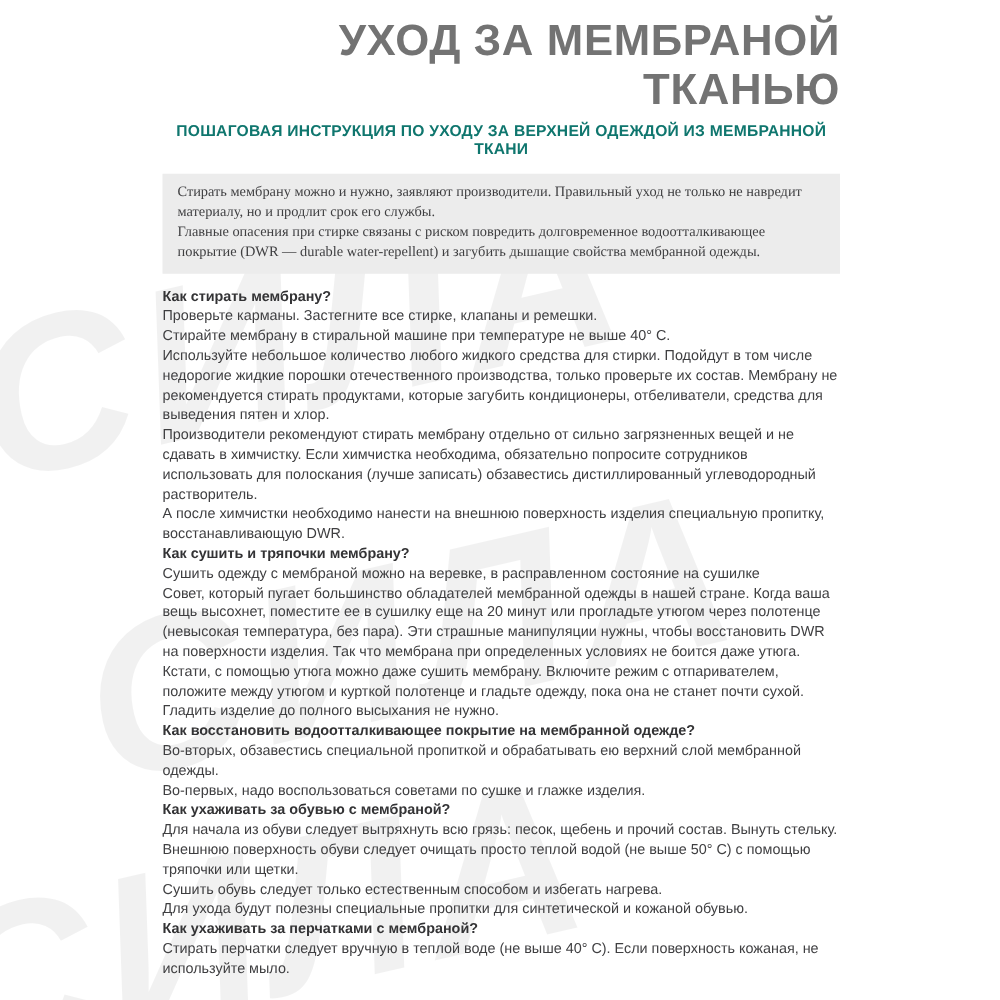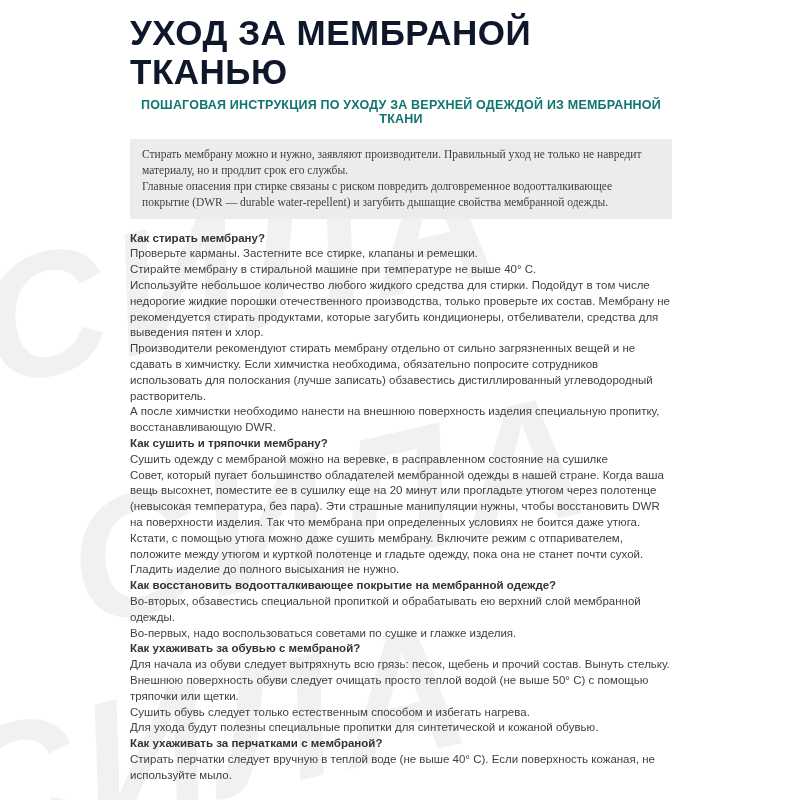--- a/index.html
+++ b/index.html
@@ -31,25 +31,25 @@
   .wm-1 { top: 140px; }
   .wm-2 { top: 380px; left: 60px; }
   .wm-3 { top: 610px; left: -60px; }
   .content-wrap {
     position: relative;
     z-index: 1;
     padding: 14px 128px 0 130px;
   }
   h1.title {
     margin: 0;
-    text-align: left;
+    text-align: right;
     font-size: 35px;
     font-weight: 700;
     letter-spacing: 0.5px;
-    color: #0f172a;
+    color: #737373;
     line-height: 1.1;
   }
   .subtitle {
     margin-top: 7px;
     text-align: center;
     font-size: 12.5px;
     font-weight: 700;
     color: #0f766e;
     letter-spacing: 0.2px;
   }

